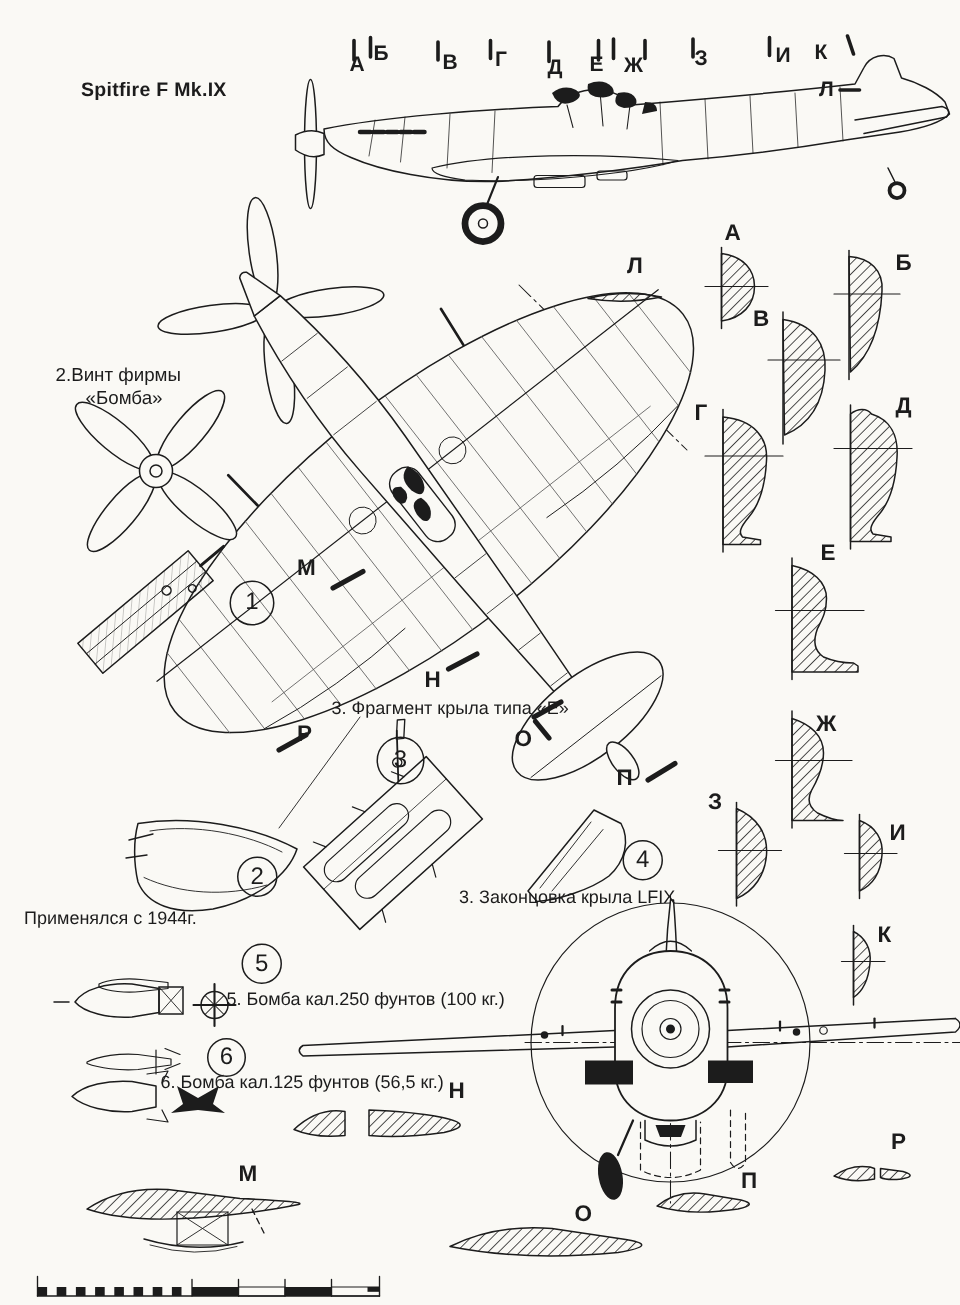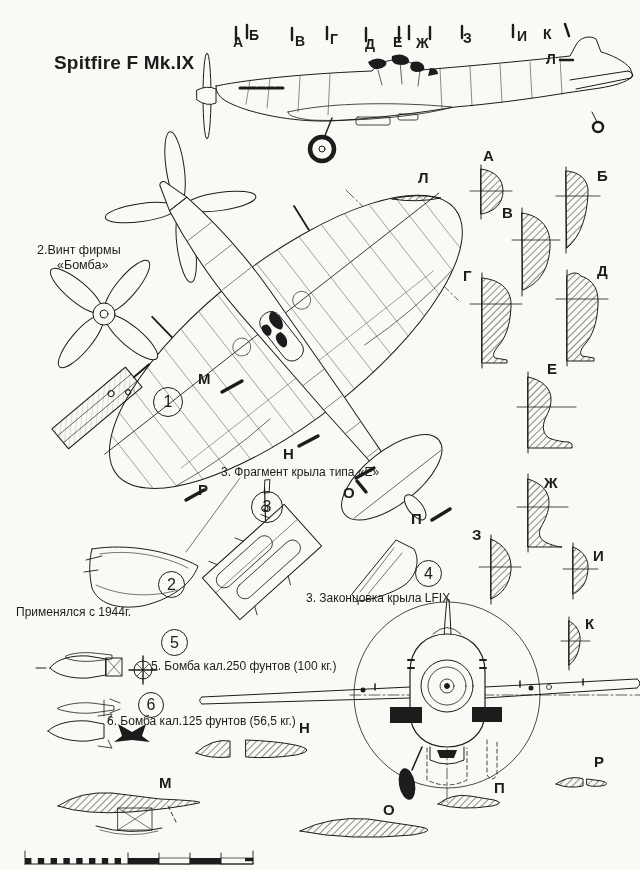--- a/index.html
+++ b/index.html
@@ -4,21 +4,21 @@
 <style>
   *{box-sizing:border-box}
   html,body{margin:0;padding:0;background:#d8d8d8;font-family:"Liberation Sans",sans-serif}
   .page{position:relative;width:640px;height:870px;margin:0 auto;background:#faf9f5;color:#1c1c1c;overflow:hidden}
   .page svg{position:absolute;left:0;top:0}
   .L{position:absolute;line-height:1;white-space:nowrap}
   .sec{font-size:14px;font-weight:600;letter-spacing:.3px}
   .plab{font-size:15px;font-weight:600}
   .cap{font-size:12px}
   .cap2{font-size:12.5px}
-  .title{font-size:19px;font-weight:700;letter-spacing:.2px}
+  .title{font-size:13px;font-weight:700;letter-spacing:.2px}
   .circ{position:absolute;border:1.7px solid #1c1c1c;border-radius:50%;display:flex;align-items:center;justify-content:center;font-size:16px;line-height:1}
 </style>
 </head>
 <body>
 
 <div class="page">
 
 <svg width="640" height="870" viewBox="0 0 640 870">
 <defs>
   <pattern id="h" width="5" height="5" patternUnits="userSpaceOnUse" patternTransform="rotate(45)">

